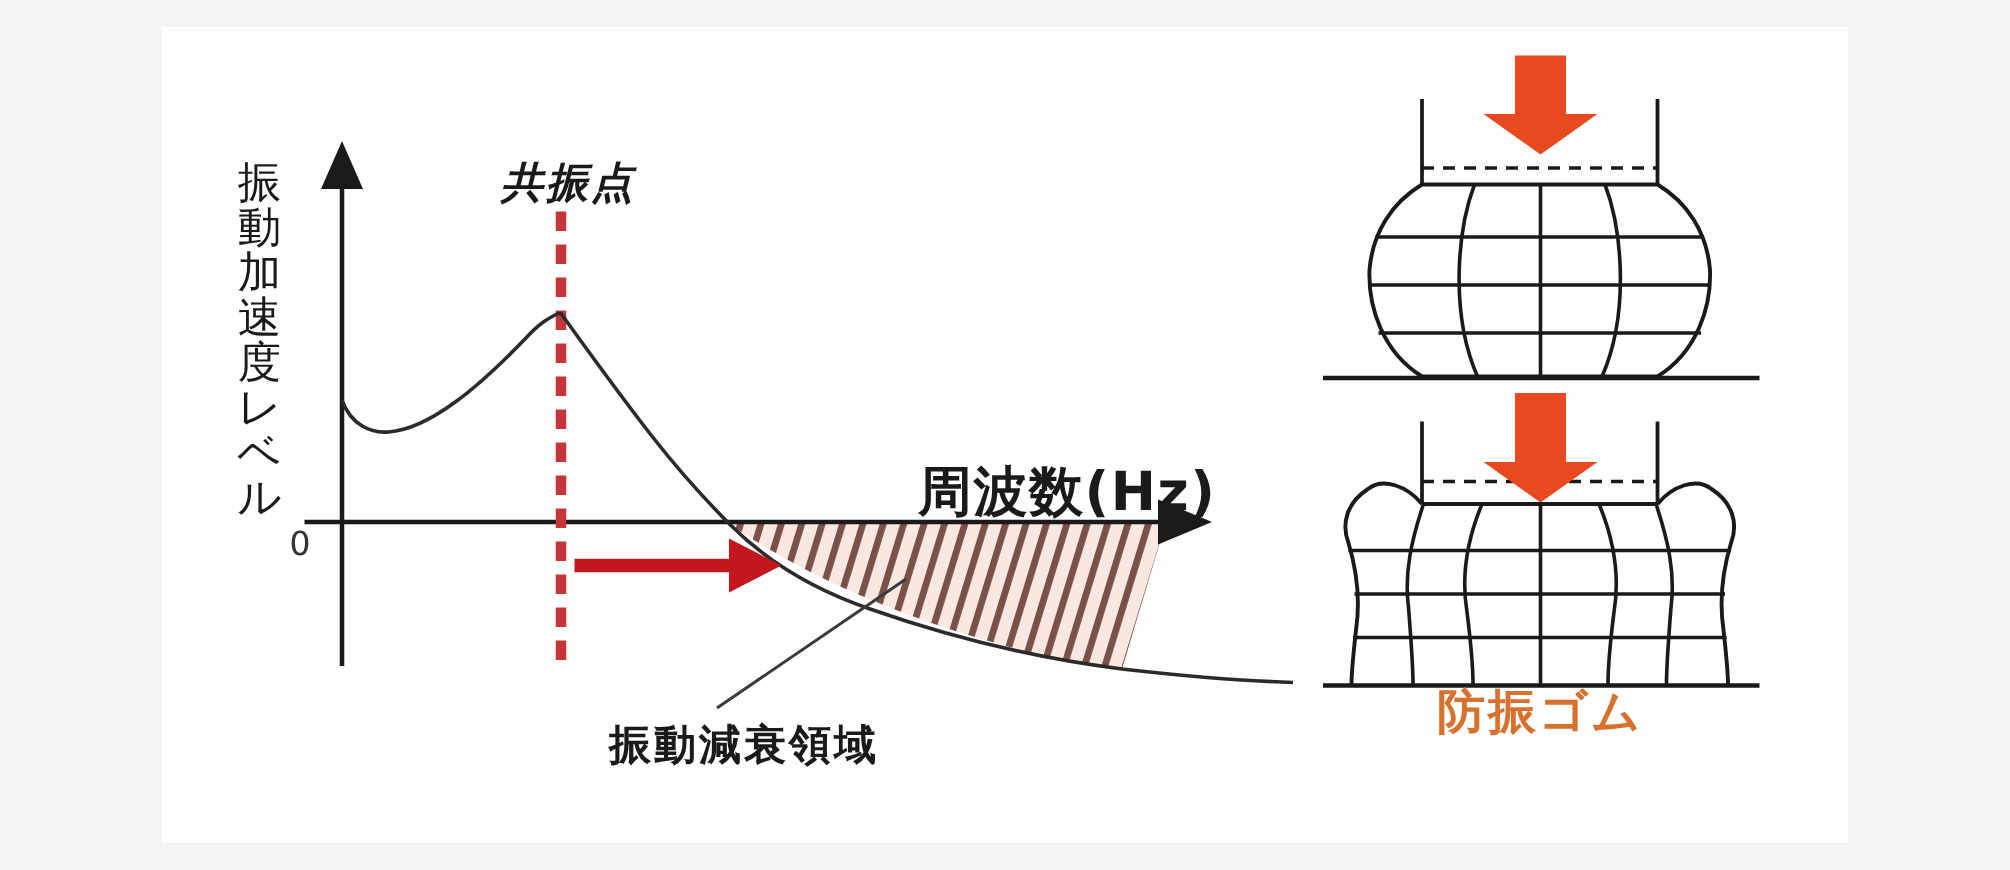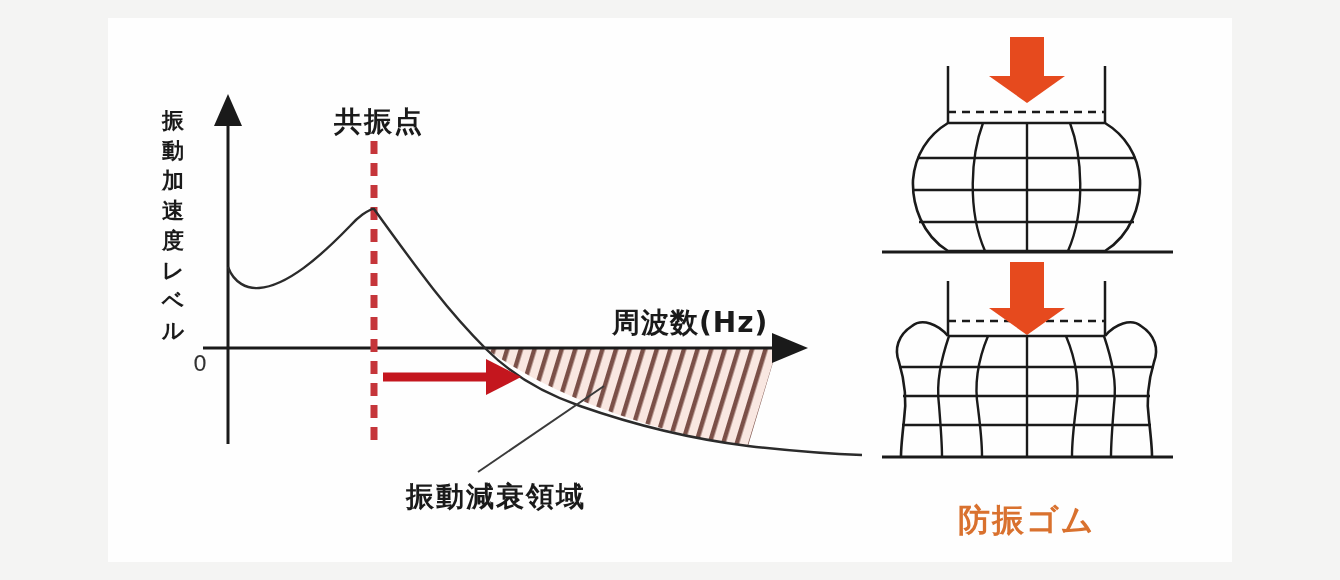--- a/index.html
+++ b/index.html
@@ -10,29 +10,29 @@
     color:#1a1a1a;
   }
   .card{
     position:absolute;left:108px;top:18px;width:1124px;height:544px;
     background:#fefefe;
   }
   svg.draw{position:absolute;left:0;top:0;width:1340px;height:580px;}
   .lbl{position:absolute;font-weight:bold;color:#1a1a1a;white-space:nowrap;}
   .lbl-y{
     position:absolute;left:156px;top:106px;width:34px;
-    font-size:22px;line-height:30px;font-weight:bold;
+    font-size:29px;line-height:30px;font-weight:normal;
     word-break:break-all;white-space:normal;text-align:center;
     letter-spacing:0;
   }
-  .lbl-resonance{left:334px;top:103px;font-size:28px;letter-spacing:2px;}
-  .lbl-freq{left:612px;top:304px;font-size:28px;letter-spacing:1px;}
+  .lbl-resonance{left:334px;top:103px;font-size:28px;letter-spacing:2px;font-style:italic;}
+  .lbl-freq{left:612px;top:304px;font-size:36px;letter-spacing:1px;}
   .lbl-zero{left:193px;top:351px;font-size:22px;font-weight:normal;color:#333;}
   .lbl-damping{left:406px;top:478px;font-size:28px;letter-spacing:2px;}
-  .lbl-rubber{left:958px;top:499px;font-size:32px;letter-spacing:2px;color:#d9712e;font-family:Liberation Serif, serif;}
+  .lbl-rubber{left:958px;top:453px;font-size:32px;letter-spacing:2px;color:#d9712e;font-family:Liberation Serif, serif;}
 </style>
 </head>
 <body>
 
 <div class="card"></div>
 
 <svg class="draw" viewBox="0 0 1340 580" xmlns="http://www.w3.org/2000/svg">
   <defs>
     <pattern id="hatch" width="13" height="13" patternUnits="userSpaceOnUse" patternTransform="rotate(17)">
       <rect width="13" height="13" fill="#f9e7e1" style="fill: rgb(249, 231, 225);"></rect>

